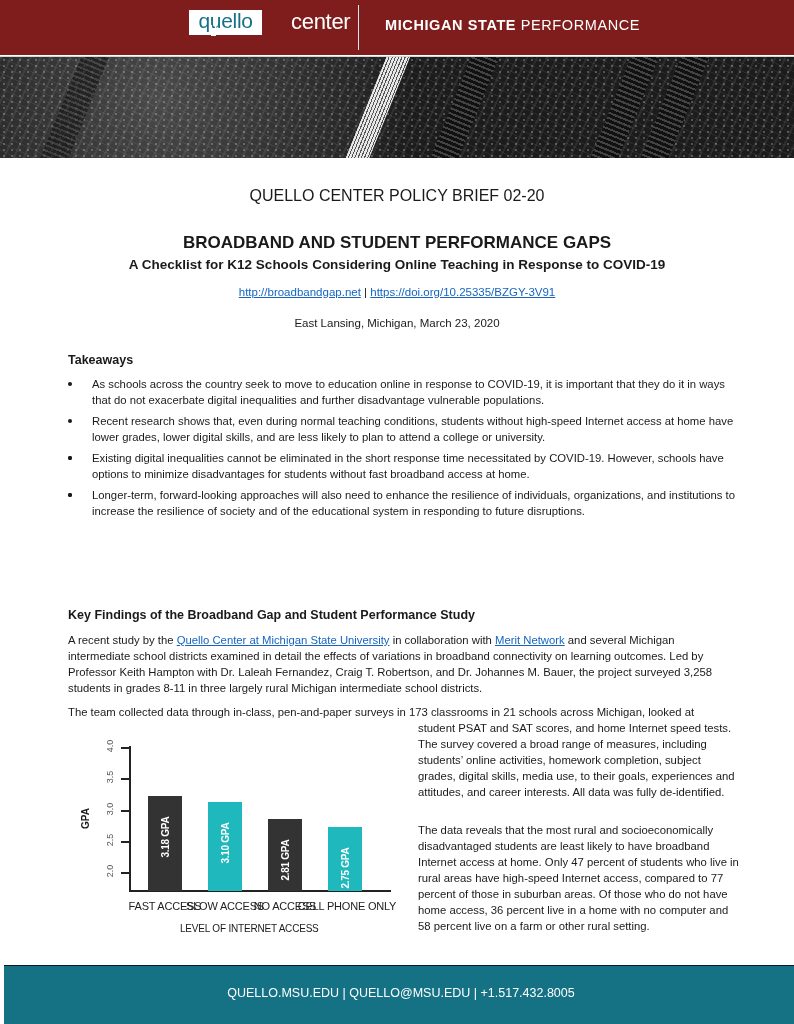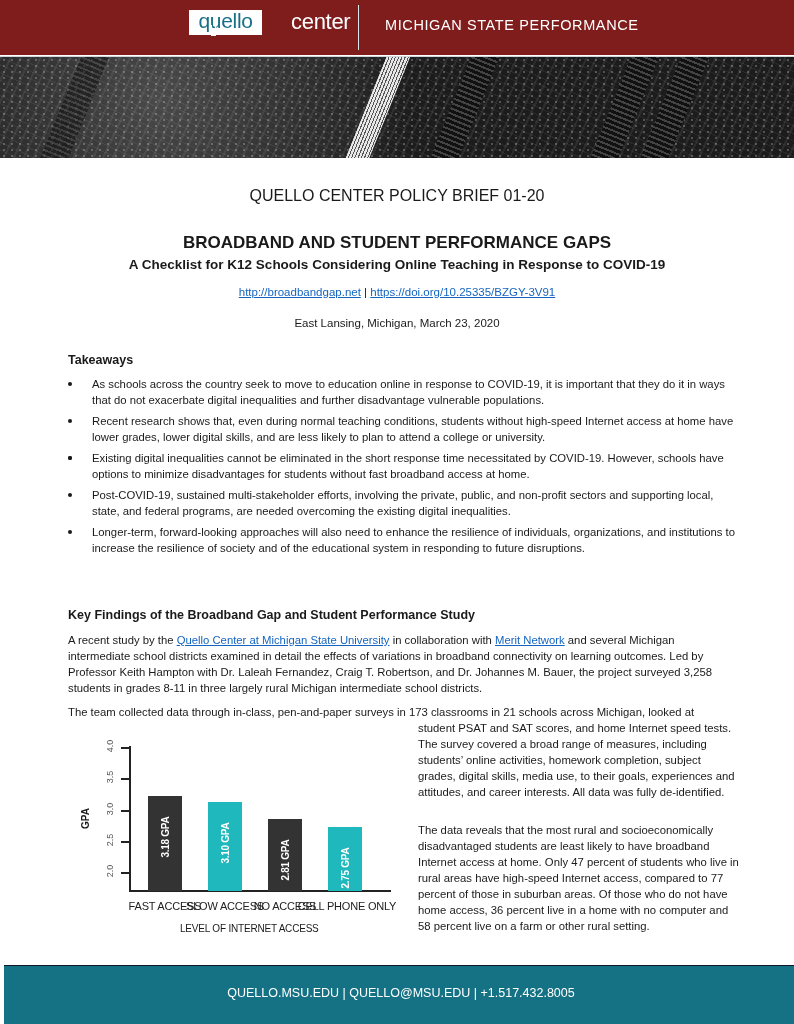--- a/index.html
+++ b/index.html
@@ -6,21 +6,21 @@
   html, body { width: 794px; height: 1024px; background: #ffffff; overflow: hidden; }
   body { position: relative; font-family: "Liberation Sans", sans-serif; color: #1a1a1a; }
 
   .header-bar { position: absolute; left: 0; top: 0; width: 794px; height: 55px; background: #7f1d1d; }
   .logo-box { position: absolute; left: 189px; top: 10px; width: 73px; height: 25px; background: #ffffff; }
   .logo-quello { position: absolute; left: 0; top: 0; width: 73px; height: 25px; color: #167186; font-size: 21px; line-height: 22px; text-align: center; letter-spacing: -0.3px; }
   .logo-tail { position: absolute; left: 22px; top: 25px; width: 5px; height: 11px; border: 1px solid #ffffff; border-top: none; }
   .logo-center { position: absolute; left: 267px; top: 9px; color: #ffffff; font-size: 22px; line-height: 26px; letter-spacing: -0.3px; margin-left: 24px; }
   .header-divider { position: absolute; left: 358px; top: 5px; width: 1px; height: 45px; background: #d6e8ec; }
   .msu-text { position: absolute; left: 385px; top: 16px; color: #ffffff; font-size: 14.5px; line-height: 18px; letter-spacing: 0.6px; }
-  .msu-text b { font-weight: normal; }
+  .msu-text b { font-weight: bold; }
   .msu-text span.light { font-weight: normal; }
 
   .hero { position: absolute; left: 0; top: 56px; width: 794px; height: 102px; background:
       repeating-linear-gradient(115deg, rgba(255,255,255,0.07) 0 2px, transparent 2px 9px),
       repeating-linear-gradient(25deg, rgba(255,255,255,0.06) 0 1px, transparent 1px 7px),
       radial-gradient(circle at 20% 40%, #4a4a4a 0, #1c1c1c 40%),
       #181818;
     border-top: 1px solid #cfd8da; overflow: hidden; }
   .hero-strip { position: absolute; top: -20px; width: 22px; height: 150px; background: repeating-linear-gradient(90deg, #e8e8e8 0 2px, #555 2px 3px); transform: rotate(22deg); }
   .hero-slot { position: absolute; top: -20px; width: 26px; height: 150px; background: repeating-linear-gradient(0deg, #111 0 3px, #444 3px 5px); transform: rotate(22deg); }
@@ -77,37 +77,37 @@
 
 <div class="hero">
   <div class="hero-dots"></div>
   <div class="hero-slot" style="left:60px; opacity:0.6;"></div>
   <div class="hero-strip" style="left:365px;"></div>
   <div class="hero-slot" style="left:450px;"></div>
   <div class="hero-slot" style="left:610px;"></div>
   <div class="hero-slot" style="left:660px;"></div>
 </div>
 
-<div class="brief-label">QUELLO CENTER POLICY BRIEF 01-20</div>
+<div class="brief-label">QUELLO CENTER POLICY BRIEF 02-20</div>
 <div class="main-title">BROADBAND AND STUDENT PERFORMANCE GAPS</div>
 <div class="sub-title">A Checklist for K12 Schools Considering Online Teaching in Response to COVID-19</div>
 <div class="links-line">
   <a class="link">http://broadbandgap.net</a>
   <span>|</span>
   <a class="link">https://doi.org/10.25335/BZGY-3V91</a>
 </div>
 <div class="dateline">East Lansing, Michigan, March 23, 2020</div>
 
 <div class="section-h" style="top:352px;">Takeaways</div>
 <ul class="bullets">
   <li><span class="dot"></span><span>As schools across the country seek to move to education online in response to COVID-19, it is important that they do it in ways that do not exacerbate digital inequalities and further disadvantage vulnerable populations.</span></li>
   <li><span class="dot"></span><span>Recent research shows that, even during normal teaching conditions, students without high-speed Internet access at home have lower grades, lower digital skills, and are less likely to plan to attend a college or university.</span></li>
   <li><span class="dot"></span></li>
   <li><span class="dot"></span><span>Existing digital inequalities cannot be eliminated in the short response time necessitated by COVID-19. However, schools have options to minimize disadvantages for students without fast broadband access at home.</span></li>
-  <li><span class="dot"></span><span>Post-COVID-19, sustained multi-stakeholder efforts, involving the private, public, and non-profit sectors and supporting local, state, and federal programs, are needed overcoming the existing digital inequalities.</span></li>
+  <li><span class="dot"></span></li>
   <li><span class="dot"></span><span>Longer-term, forward-looking approaches will also need to enhance the resilience of individuals, organizations, and institutions to increase the resilience of society and of the educational system in responding to future disruptions.</span></li>
 </ul>
 
 <div class="section-h" style="top:607px;">Key Findings of the Broadband Gap and Student Performance Study</div>
 <div class="para p1">
   <span>A recent study by the </span><a class="link">Quello Center at Michigan State University</a><span> in collaboration with </span><a class="link">Merit Network</a><span> and several Michigan intermediate school districts examined in detail the effects of variations in broadband connectivity on learning outcomes. Led by Professor Keith Hampton with Dr. Laleah Fernandez, Craig T. Robertson, and Dr. Johannes M. Bauer, the project surveyed 3,258 students in grades 8-11 in three largely rural Michigan intermediate school districts.</span>
 </div>
 <div class="para p2a">The team collected data through in-class, pen-and-paper surveys in 173 classrooms in 21 schools across Michigan, looked at</div>
 <div class="para p2b">student PSAT and SAT scores, and home Internet speed tests. The survey covered a broad range of measures, including students’ online activities, homework completion, subject grades, digital skills, media use, to their goals, experiences and attitudes, and career interests. All data was fully de-identified.</div>
 <div class="para p3">The data reveals that the most rural and socioeconomically disadvantaged students are least likely to have broadband Internet access at home. Only 47 percent of students who live in rural areas have high-speed Internet access, compared to 77 percent of those in suburban areas. Of those who do not have home access, 36 percent live in a home with no computer and 58 percent live on a farm or other rural setting.</div>

